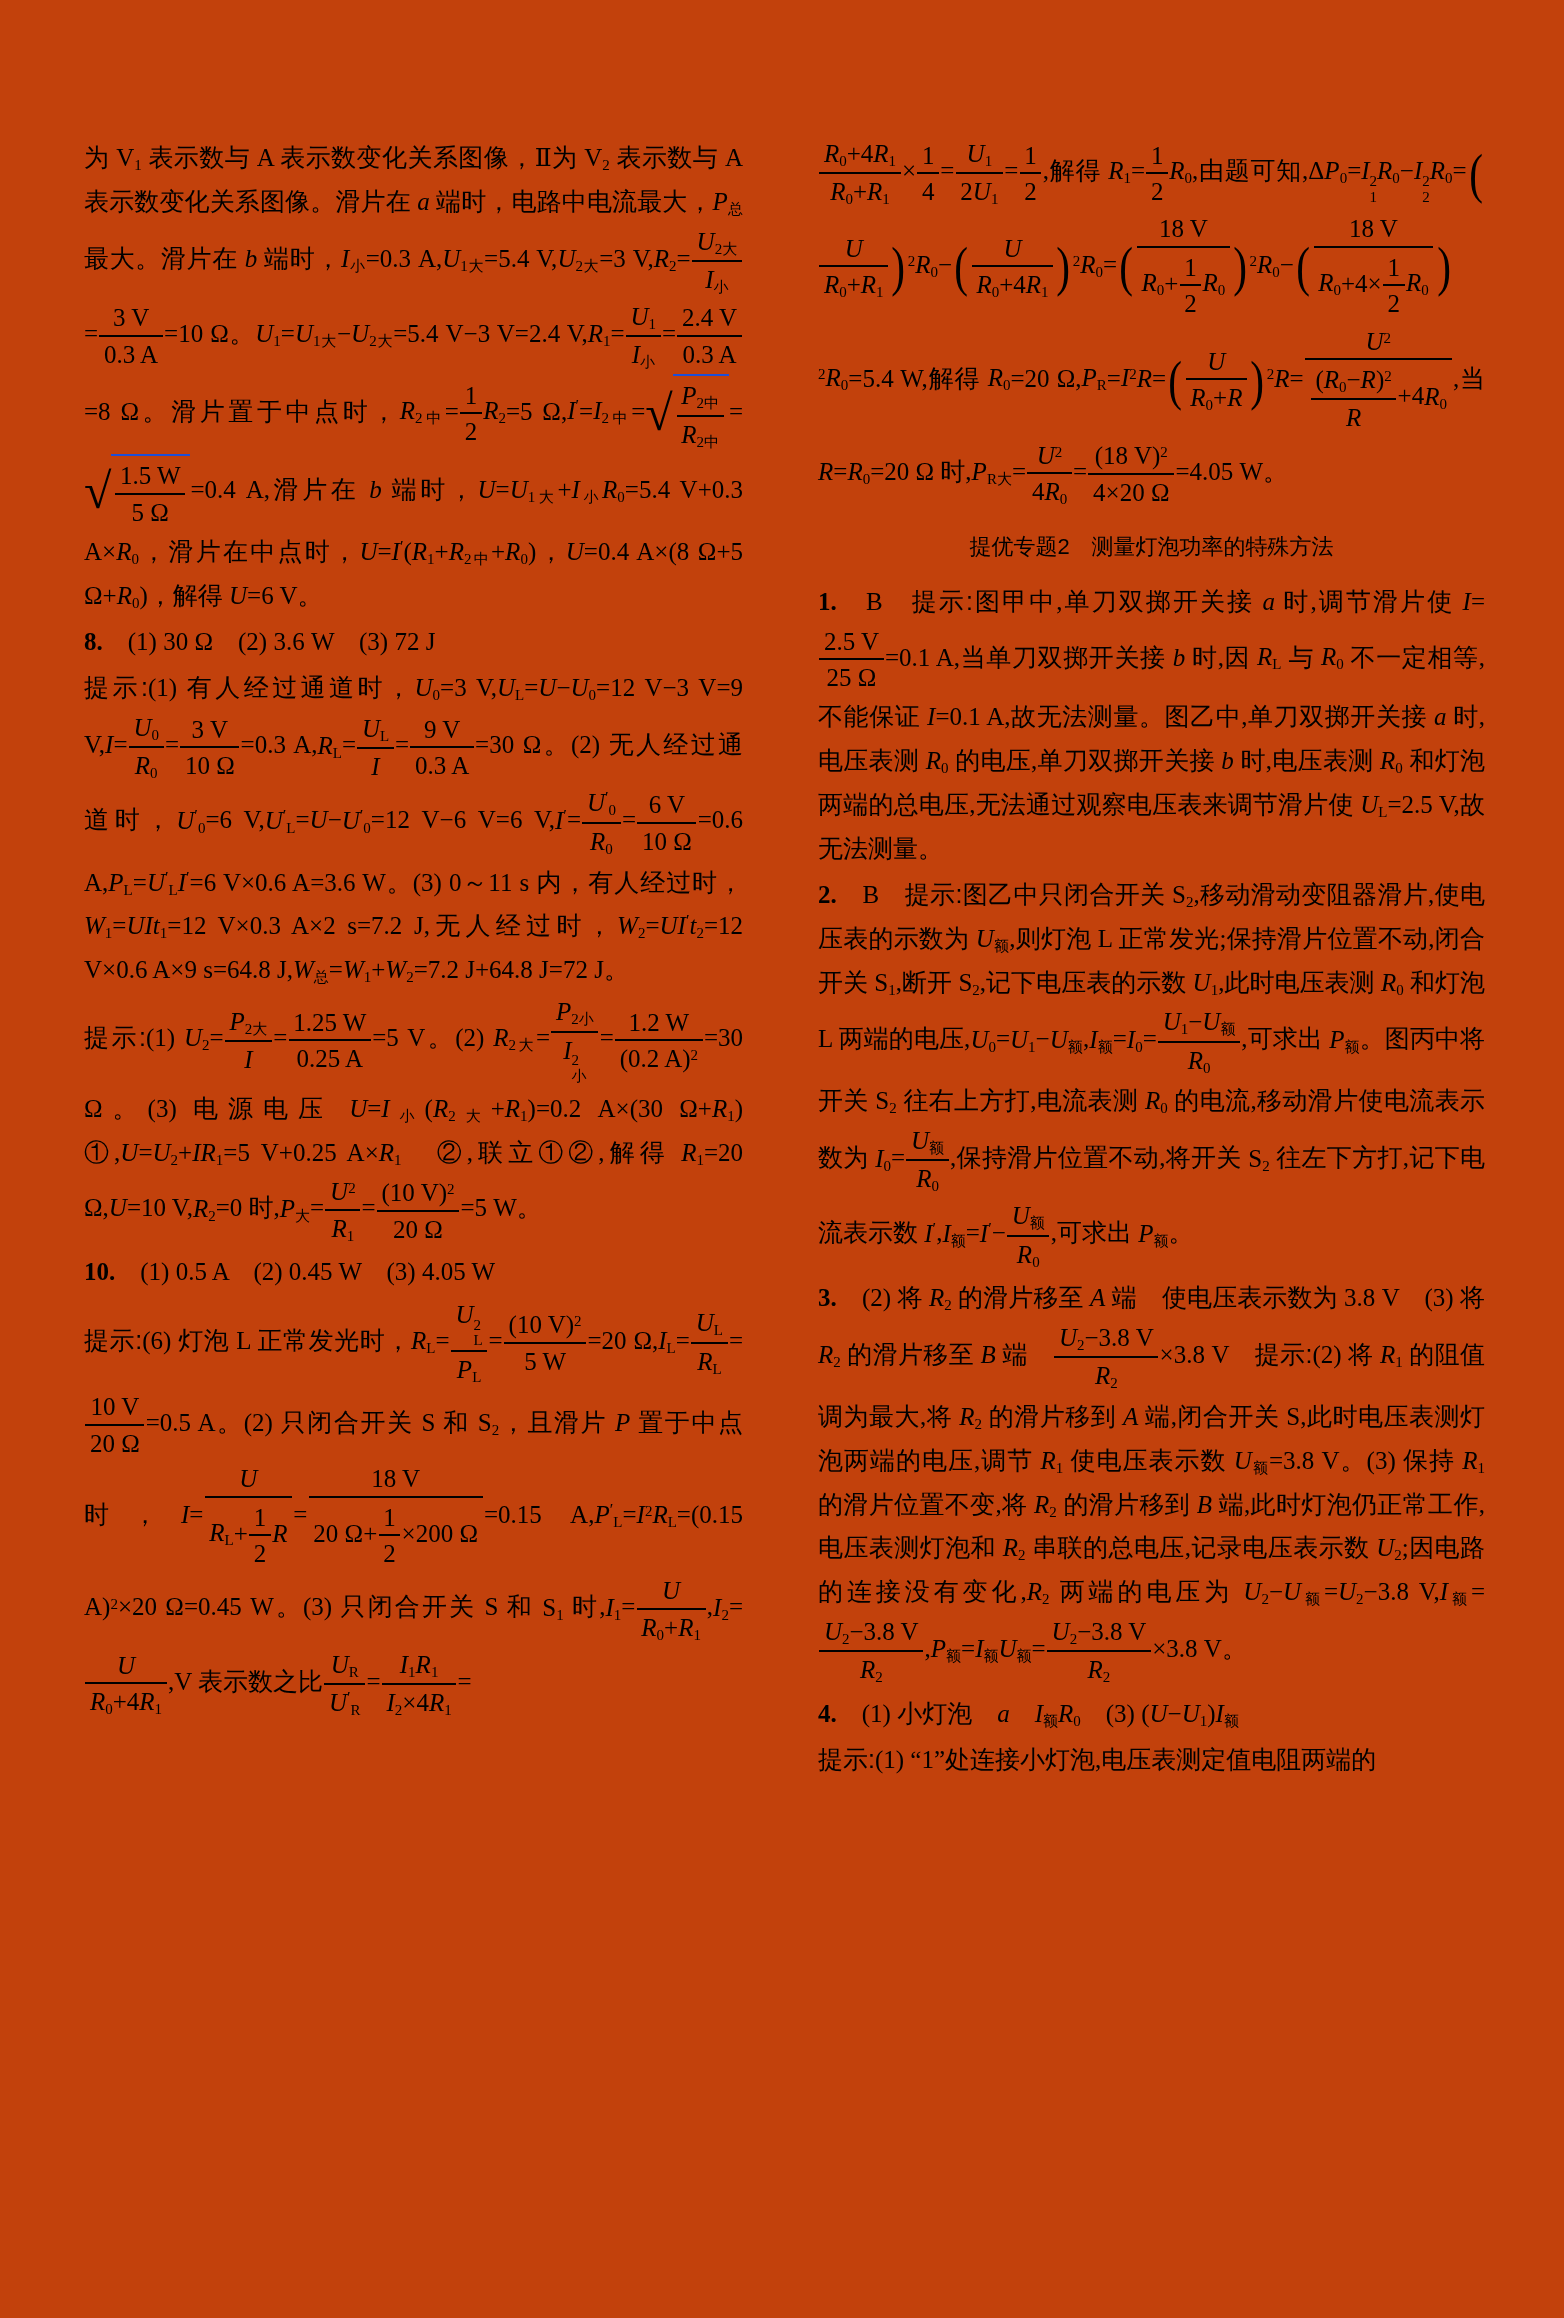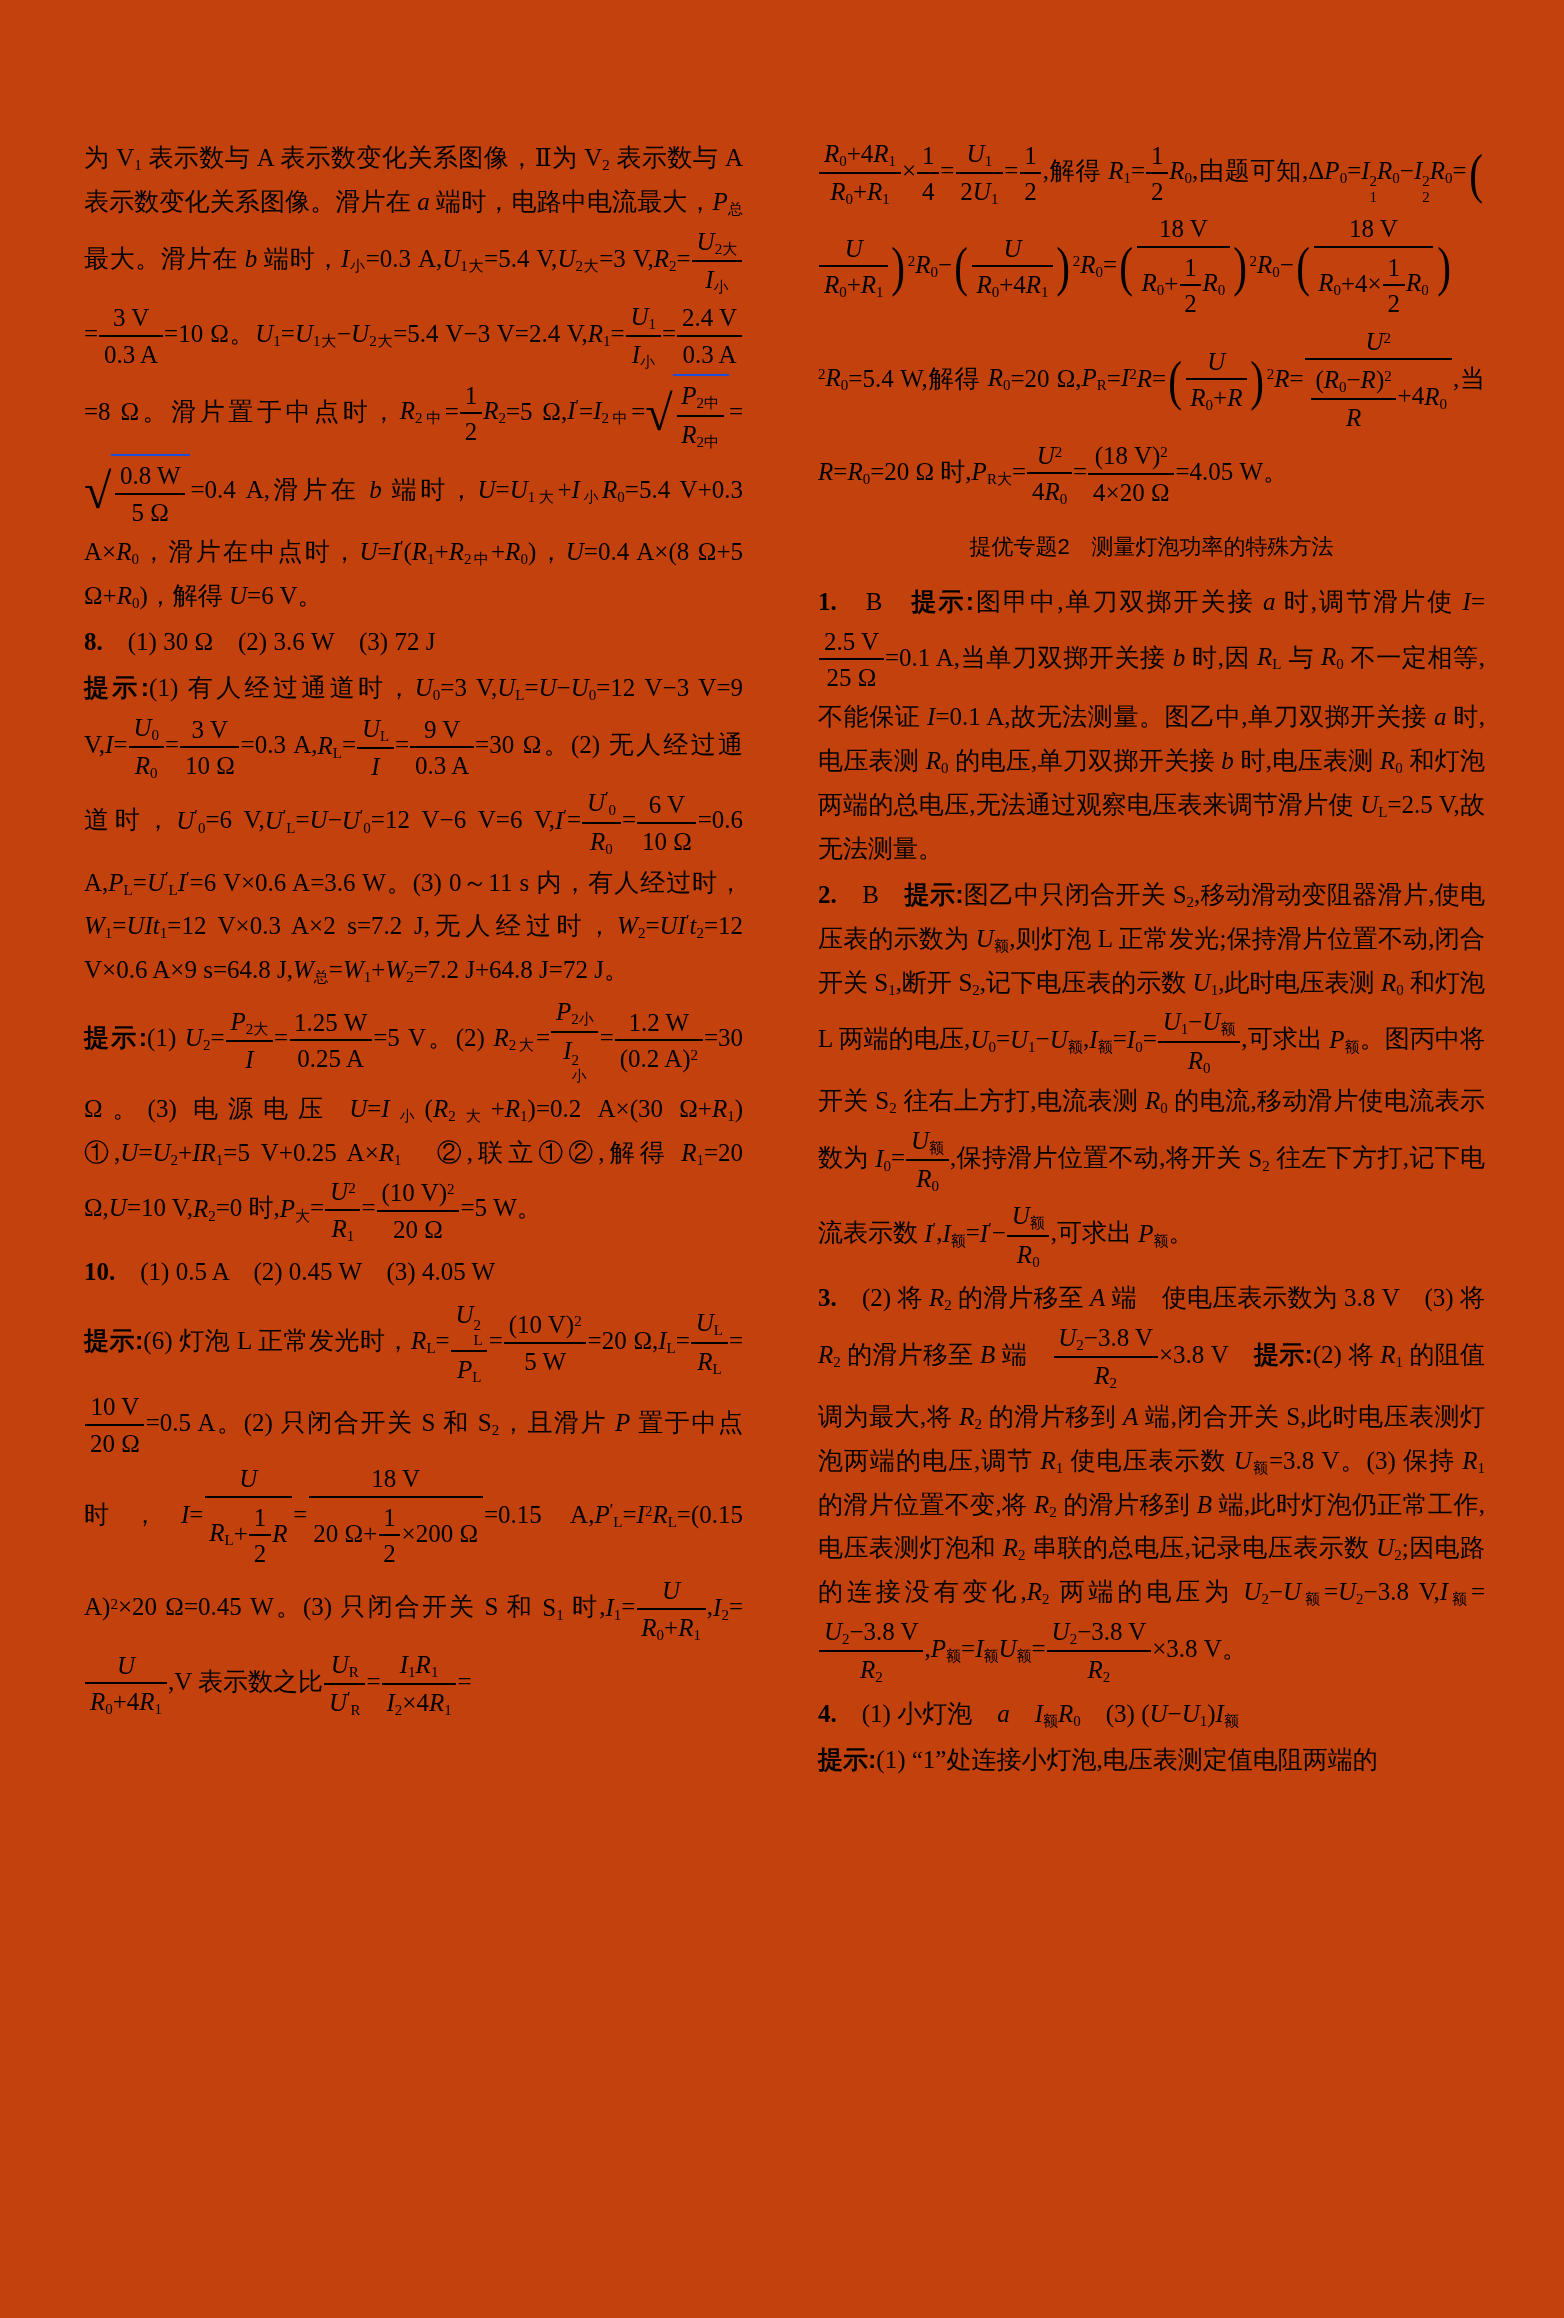--- a/index.html
+++ b/index.html
@@ -16,21 +16,21 @@
   }
   .col-left{left:84px;width:659px;}
   .col-right{left:818px;width:667px;}
   .para{margin:0 0 2.6px 0;}
   .h2{
     font-family:"Liberation Sans","DejaVu Sans",sans-serif;
     font-weight:normal;font-size:22px;line-height:1.45;
     text-align:center;margin:20px 0 17px 0;
   }
   .t{}
-  .bh{font-family:"Liberation Sans","DejaVu Sans",sans-serif;font-weight:bold;margin-top:44px;}
+  .bh{font-family:"Liberation Sans","DejaVu Sans",sans-serif;font-weight:normal;margin-top:44px;}
   .bn{font-weight:bold;}
   .mv{white-space:nowrap;}
   .v{font-style:italic;}
   .rm{font-style:normal;}
   .pr{font-size:0.65em;vertical-align:0.5em;font-style:normal;}
   .sb{font-size:0.6em;vertical-align:-0.28em;}
   .sp{font-size:0.6em;vertical-align:0.5em;}
   .ss{display:inline-flex;flex-direction:column;vertical-align:-0.45em;font-size:0.6em;line-height:1.05;}
   .ssl{display:block;text-align:left;}
   .frac{
@@ -52,21 +52,21 @@
 </head>
 <body>
 
 <div class="page">
   <div class="col col-left" id="col-left">
       <div class="para"><span class="t">为 </span><span class="mv"><span class="rm">V</span><span class="sb">1</span></span><span class="t"> 表示数与 A 表示数变化关系图像，Ⅱ为 </span><span class="mv"><span class="rm">V</span><span class="sb">2</span></span><span class="t"> 表示数与 A 表示数变化关系图像。滑片在 </span><span class="mv"><span class="v">a</span></span><span class="t"> 端时，电路中电流最大，</span><span class="mv"><span class="v">P</span><span class="sb">总</span></span><span class="t"> 最大。滑片在 </span><span class="mv"><span class="v">b</span></span><span class="t"> 端时，</span><span class="mv"><span class="v">I</span><span class="sb">小</span></span><span class="t">=0.3 A,</span><span class="mv"><span class="v">U</span><span class="sb">1大</span></span><span class="t">=5.4 V,</span><span class="mv"><span class="v">U</span><span class="sb">2大</span></span><span class="t">=3 V,</span><span class="mv"><span class="v">R</span><span class="sb">2</span></span><span class="t">=</span><span class="frac"><span class="num"><span class="mv"><span class="v">U</span><span class="sb">2大</span></span></span><span class="den"><span class="mv"><span class="v">I</span><span class="sb">小</span></span></span></span><span class="t">=</span><span class="frac"><span class="num"><span class="t">3 V</span></span><span class="den"><span class="t">0.3 A</span></span></span><span class="t">=10 Ω。</span><span class="mv"><span class="v">U</span><span class="sb">1</span></span><span class="t">=</span><span class="mv"><span class="v">U</span><span class="sb">1大</span></span><span class="t">−</span><span class="mv"><span class="v">U</span><span class="sb">2大</span></span><span class="t">=5.4 V−3 V=2.4 V,</span><span class="mv"><span class="v">R</span><span class="sb">1</span></span><span class="t">=</span><span class="frac"><span class="num"><span class="mv"><span class="v">U</span><span class="sb">1</span></span></span><span class="den"><span class="mv"><span class="v">I</span><span class="sb">小</span></span></span></span><span class="t">=</span><span class="frac"><span class="num"><span class="t">2.4 V</span></span><span class="den"><span class="t">0.3 A</span></span></span><span class="t">=8 Ω。滑片置于中点时，</span><span class="mv"><span class="v">R</span><span class="sb">2中</span></span><span class="t">=</span><span class="frac"><span class="num"><span class="t">1</span></span><span class="den"><span class="t">2</span></span></span><span class="mv"><span class="v">R</span><span class="sb">2</span></span><span class="t">=5 Ω,</span><span class="mv"><span class="v">I</span><span class="pr">′</span></span><span class="t">=</span><span class="mv"><span class="v">I</span><span class="sb">2中</span></span><span class="t">=</span><span class="sq">
           <span class="rad">√</span>
           <span class="vin"><span class="frac"><span class="num"><span class="mv"><span class="v">P</span><span class="sb">2中</span></span></span><span class="den"><span class="mv"><span class="v">R</span><span class="sb">2中</span></span></span></span></span>
         </span><span class="t">=</span><span class="sq">
           <span class="rad">√</span>
-          <span class="vin"><span class="frac"><span class="num"><span class="t">0.8 W</span></span><span class="den"><span class="t">5 Ω</span></span></span></span>
+          <span class="vin"><span class="frac"><span class="num"><span class="t">1.5 W</span></span><span class="den"><span class="t">5 Ω</span></span></span></span>
         </span><span class="t">=0.4 A,滑片在 </span><span class="mv"><span class="v">b</span></span><span class="t"> 端时，</span><span class="mv"><span class="v">U</span></span><span class="t">=</span><span class="mv"><span class="v">U</span><span class="sb">1大</span></span><span class="t">+</span><span class="mv"><span class="v">I</span><span class="sb">小</span></span><span class="mv"><span class="v">R</span><span class="sb">0</span></span><span class="t">=5.4 V+0.3 A×</span><span class="mv"><span class="v">R</span><span class="sb">0</span></span><span class="t">，滑片在中点时，</span><span class="mv"><span class="v">U</span></span><span class="t">=</span><span class="mv"><span class="v">I</span><span class="pr">′</span></span><span class="t">(</span><span class="mv"><span class="v">R</span><span class="sb">1</span></span><span class="t">+</span><span class="mv"><span class="v">R</span><span class="sb">2中</span></span><span class="t">+</span><span class="mv"><span class="v">R</span><span class="sb">0</span></span><span class="t">)，</span><span class="mv"><span class="v">U</span></span><span class="t">=0.4 A×(8 Ω+5 Ω+</span><span class="mv"><span class="v">R</span><span class="sb">0</span></span><span class="t">)，解得 </span><span class="mv"><span class="v">U</span></span><span class="t">=6 V。</span></div>
       <div class="para"><span class="bn">8.</span><span class="t">　(1) 30 Ω　(2) 3.6 W　(3) 72 J</span></div>
       <div class="para"><span class="bh">提示:</span><span class="t">(1) 有人经过通道时，</span><span class="mv"><span class="v">U</span><span class="sb">0</span></span><span class="t">=3 V,</span><span class="mv"><span class="v">U</span><span class="sb">L</span></span><span class="t">=</span><span class="mv"><span class="v">U</span></span><span class="t">−</span><span class="mv"><span class="v">U</span><span class="sb">0</span></span><span class="t">=12 V−3 V=9 V,</span><span class="mv"><span class="v">I</span></span><span class="t">=</span><span class="frac"><span class="num"><span class="mv"><span class="v">U</span><span class="sb">0</span></span></span><span class="den"><span class="mv"><span class="v">R</span><span class="sb">0</span></span></span></span><span class="t">=</span><span class="frac"><span class="num"><span class="t">3 V</span></span><span class="den"><span class="t">10 Ω</span></span></span><span class="t">=0.3 A,</span><span class="mv"><span class="v">R</span><span class="sb">L</span></span><span class="t">=</span><span class="frac"><span class="num"><span class="mv"><span class="v">U</span><span class="sb">L</span></span></span><span class="den"><span class="mv"><span class="v">I</span></span></span></span><span class="t">=</span><span class="frac"><span class="num"><span class="t">9 V</span></span><span class="den"><span class="t">0.3 A</span></span></span><span class="t">=30 Ω。(2) 无人经过通道时，</span><span class="mv"><span class="v">U</span><span class="pr">′</span><span class="sb">0</span></span><span class="t">=6 V,</span><span class="mv"><span class="v">U</span><span class="pr">′</span><span class="sb">L</span></span><span class="t">=</span><span class="mv"><span class="v">U</span></span><span class="t">−</span><span class="mv"><span class="v">U</span><span class="pr">′</span><span class="sb">0</span></span><span class="t">=12 V−6 V=6 V,</span><span class="mv"><span class="v">I</span><span class="pr">′</span></span><span class="t">=</span><span class="frac"><span class="num"><span class="mv"><span class="v">U</span><span class="pr">′</span><span class="sb">0</span></span></span><span class="den"><span class="mv"><span class="v">R</span><span class="sb">0</span></span></span></span><span class="t">=</span><span class="frac"><span class="num"><span class="t">6 V</span></span><span class="den"><span class="t">10 Ω</span></span></span><span class="t">=0.6 A,</span><span class="mv"><span class="v">P</span><span class="sb">L</span></span><span class="t">=</span><span class="mv"><span class="v">U</span><span class="pr">′</span><span class="sb">L</span></span><span class="mv"><span class="v">I</span><span class="pr">′</span></span><span class="t">=6 V×0.6 A=3.6 W。(3) 0～11 s 内，有人经过时，</span><span class="mv"><span class="v">W</span><span class="sb">1</span></span><span class="t">=</span><span class="mv"><span class="v">U</span></span><span class="mv"><span class="v">I</span></span><span class="mv"><span class="v">t</span><span class="sb">1</span></span><span class="t">=12 V×0.3 A×2 s=7.2 J,无人经过时，</span><span class="mv"><span class="v">W</span><span class="sb">2</span></span><span class="t">=</span><span class="mv"><span class="v">U</span></span><span class="mv"><span class="v">I</span><span class="pr">′</span></span><span class="mv"><span class="v">t</span><span class="sb">2</span></span><span class="t">=12 V×0.6 A×9 s=64.8 J,</span><span class="mv"><span class="v">W</span><span class="sb">总</span></span><span class="t">=</span><span class="mv"><span class="v">W</span><span class="sb">1</span></span><span class="t">+</span><span class="mv"><span class="v">W</span><span class="sb">2</span></span><span class="t">=7.2 J+64.8 J=72 J。</span></div>
       <div class="para"><span class="bh">提示:</span><span class="t">(1) </span><span class="mv"><span class="v">U</span><span class="sb">2</span></span><span class="t">=</span><span class="frac"><span class="num"><span class="mv"><span class="v">P</span><span class="sb">2大</span></span></span><span class="den"><span class="mv"><span class="v">I</span></span></span></span><span class="t">=</span><span class="frac"><span class="num"><span class="t">1.25 W</span></span><span class="den"><span class="t">0.25 A</span></span></span><span class="t">=5 V。(2) </span><span class="mv"><span class="v">R</span><span class="sb">2大</span></span><span class="t">=</span><span class="frac"><span class="num"><span class="mv"><span class="v">P</span><span class="sb">2小</span></span></span><span class="den"><span class="mv"><span class="v">I</span><span class="ss">
                 <span class="ssl">2</span>
                 <span class="ssl">小</span>
               </span></span></span></span><span class="t">=</span><span class="frac"><span class="num"><span class="t">1.2 W</span></span><span class="den"><span class="t">(0.2 A)</span><span class="mv"><span class="sp">2</span></span></span></span><span class="t">=30 Ω。(3) 电源电压 </span><span class="mv"><span class="v">U</span></span><span class="t">=</span><span class="mv"><span class="v">I</span><span class="sb">小</span></span><span class="t">(</span><span class="mv"><span class="v">R</span><span class="sb">2大</span></span><span class="t">+</span><span class="mv"><span class="v">R</span><span class="sb">1</span></span><span class="t">)=0.2 A×(30 Ω+</span><span class="mv"><span class="v">R</span><span class="sb">1</span></span><span class="t">)　①,</span><span class="mv"><span class="v">U</span></span><span class="t">=</span><span class="mv"><span class="v">U</span><span class="sb">2</span></span><span class="t">+</span><span class="mv"><span class="v">I</span></span><span class="mv"><span class="v">R</span><span class="sb">1</span></span><span class="t">=5 V+0.25 A×</span><span class="mv"><span class="v">R</span><span class="sb">1</span></span><span class="t">　②,联立①②,解得 </span><span class="mv"><span class="v">R</span><span class="sb">1</span></span><span class="t">=20 Ω,</span><span class="mv"><span class="v">U</span></span><span class="t">=10 V,</span><span class="mv"><span class="v">R</span><span class="sb">2</span></span><span class="t">=0 时,</span><span class="mv"><span class="v">P</span><span class="sb">大</span></span><span class="t">=</span><span class="frac"><span class="num"><span class="mv"><span class="v">U</span><span class="sp">2</span></span></span><span class="den"><span class="mv"><span class="v">R</span><span class="sb">1</span></span></span></span><span class="t">=</span><span class="frac"><span class="num"><span class="t">(10 V)</span><span class="mv"><span class="sp">2</span></span></span><span class="den"><span class="t">20 Ω</span></span></span><span class="t">=5 W。</span></div>
       <div class="para"><span class="bn">10.</span><span class="t">　(1) 0.5 A　(2) 0.45 W　(3) 4.05 W</span></div>
       <div class="para"><span class="bh">提示:</span><span class="t">(6) 灯泡 L 正常发光时，</span><span class="mv"><span class="v">R</span><span class="sb">L</span></span><span class="t">=</span><span class="frac"><span class="num"><span class="mv"><span class="v">U</span><span class="ss">
                 <span class="ssl">2</span>

